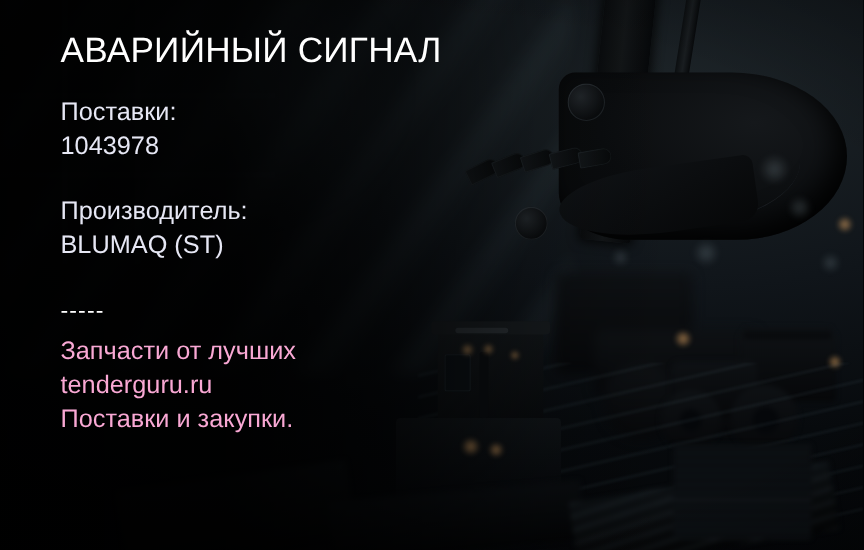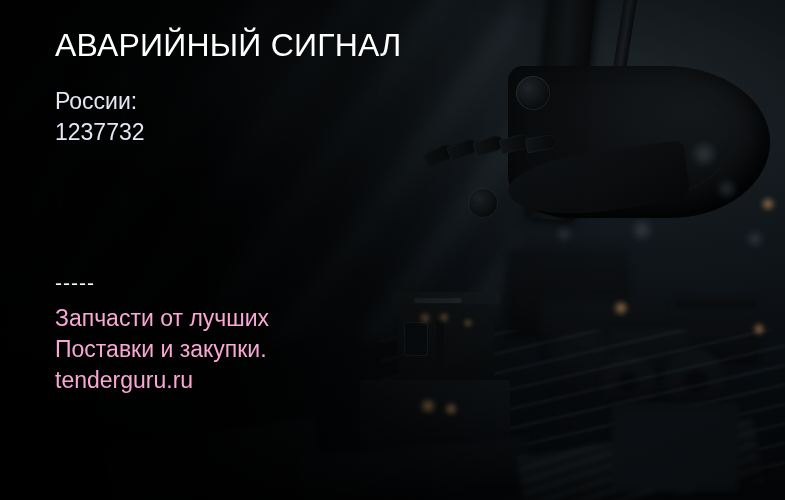--- a/index.html
+++ b/index.html
@@ -308,27 +308,31 @@
   </div>
 
   <div class="bg-layer bg-scrim"></div>
   <div class="bg-layer bg-vignette"></div>
 
   <div class="content">
 
     <div class="title">АВАРИЙНЫЙ СИГНАЛ</div>
 
     <div class="field f-article">
-      <span class="lbl">России:</span>
-      <span class="val">1237732</span>
+      <span class="lbl">Поставки:</span>
+      <span class="val">1043978</span>
     </div>
 
+    <div class="field f-maker">
+      <span class="lbl">Производитель:</span>
+      <span class="val">BLUMAQ (ST)</span>
+    </div>
 
     <div class="sep">-----</div>
 
     <div class="blurb">
       <span class="blurb-line">Запчасти от лучших</span>
+      <span class="blurb-line">tenderguru.ru</span>
       <span class="blurb-line">Поставки и закупки.</span>
-      <span class="blurb-line">tenderguru.ru</span>
     </div>
 
   </div>
 </div>
 
 </body></html>

